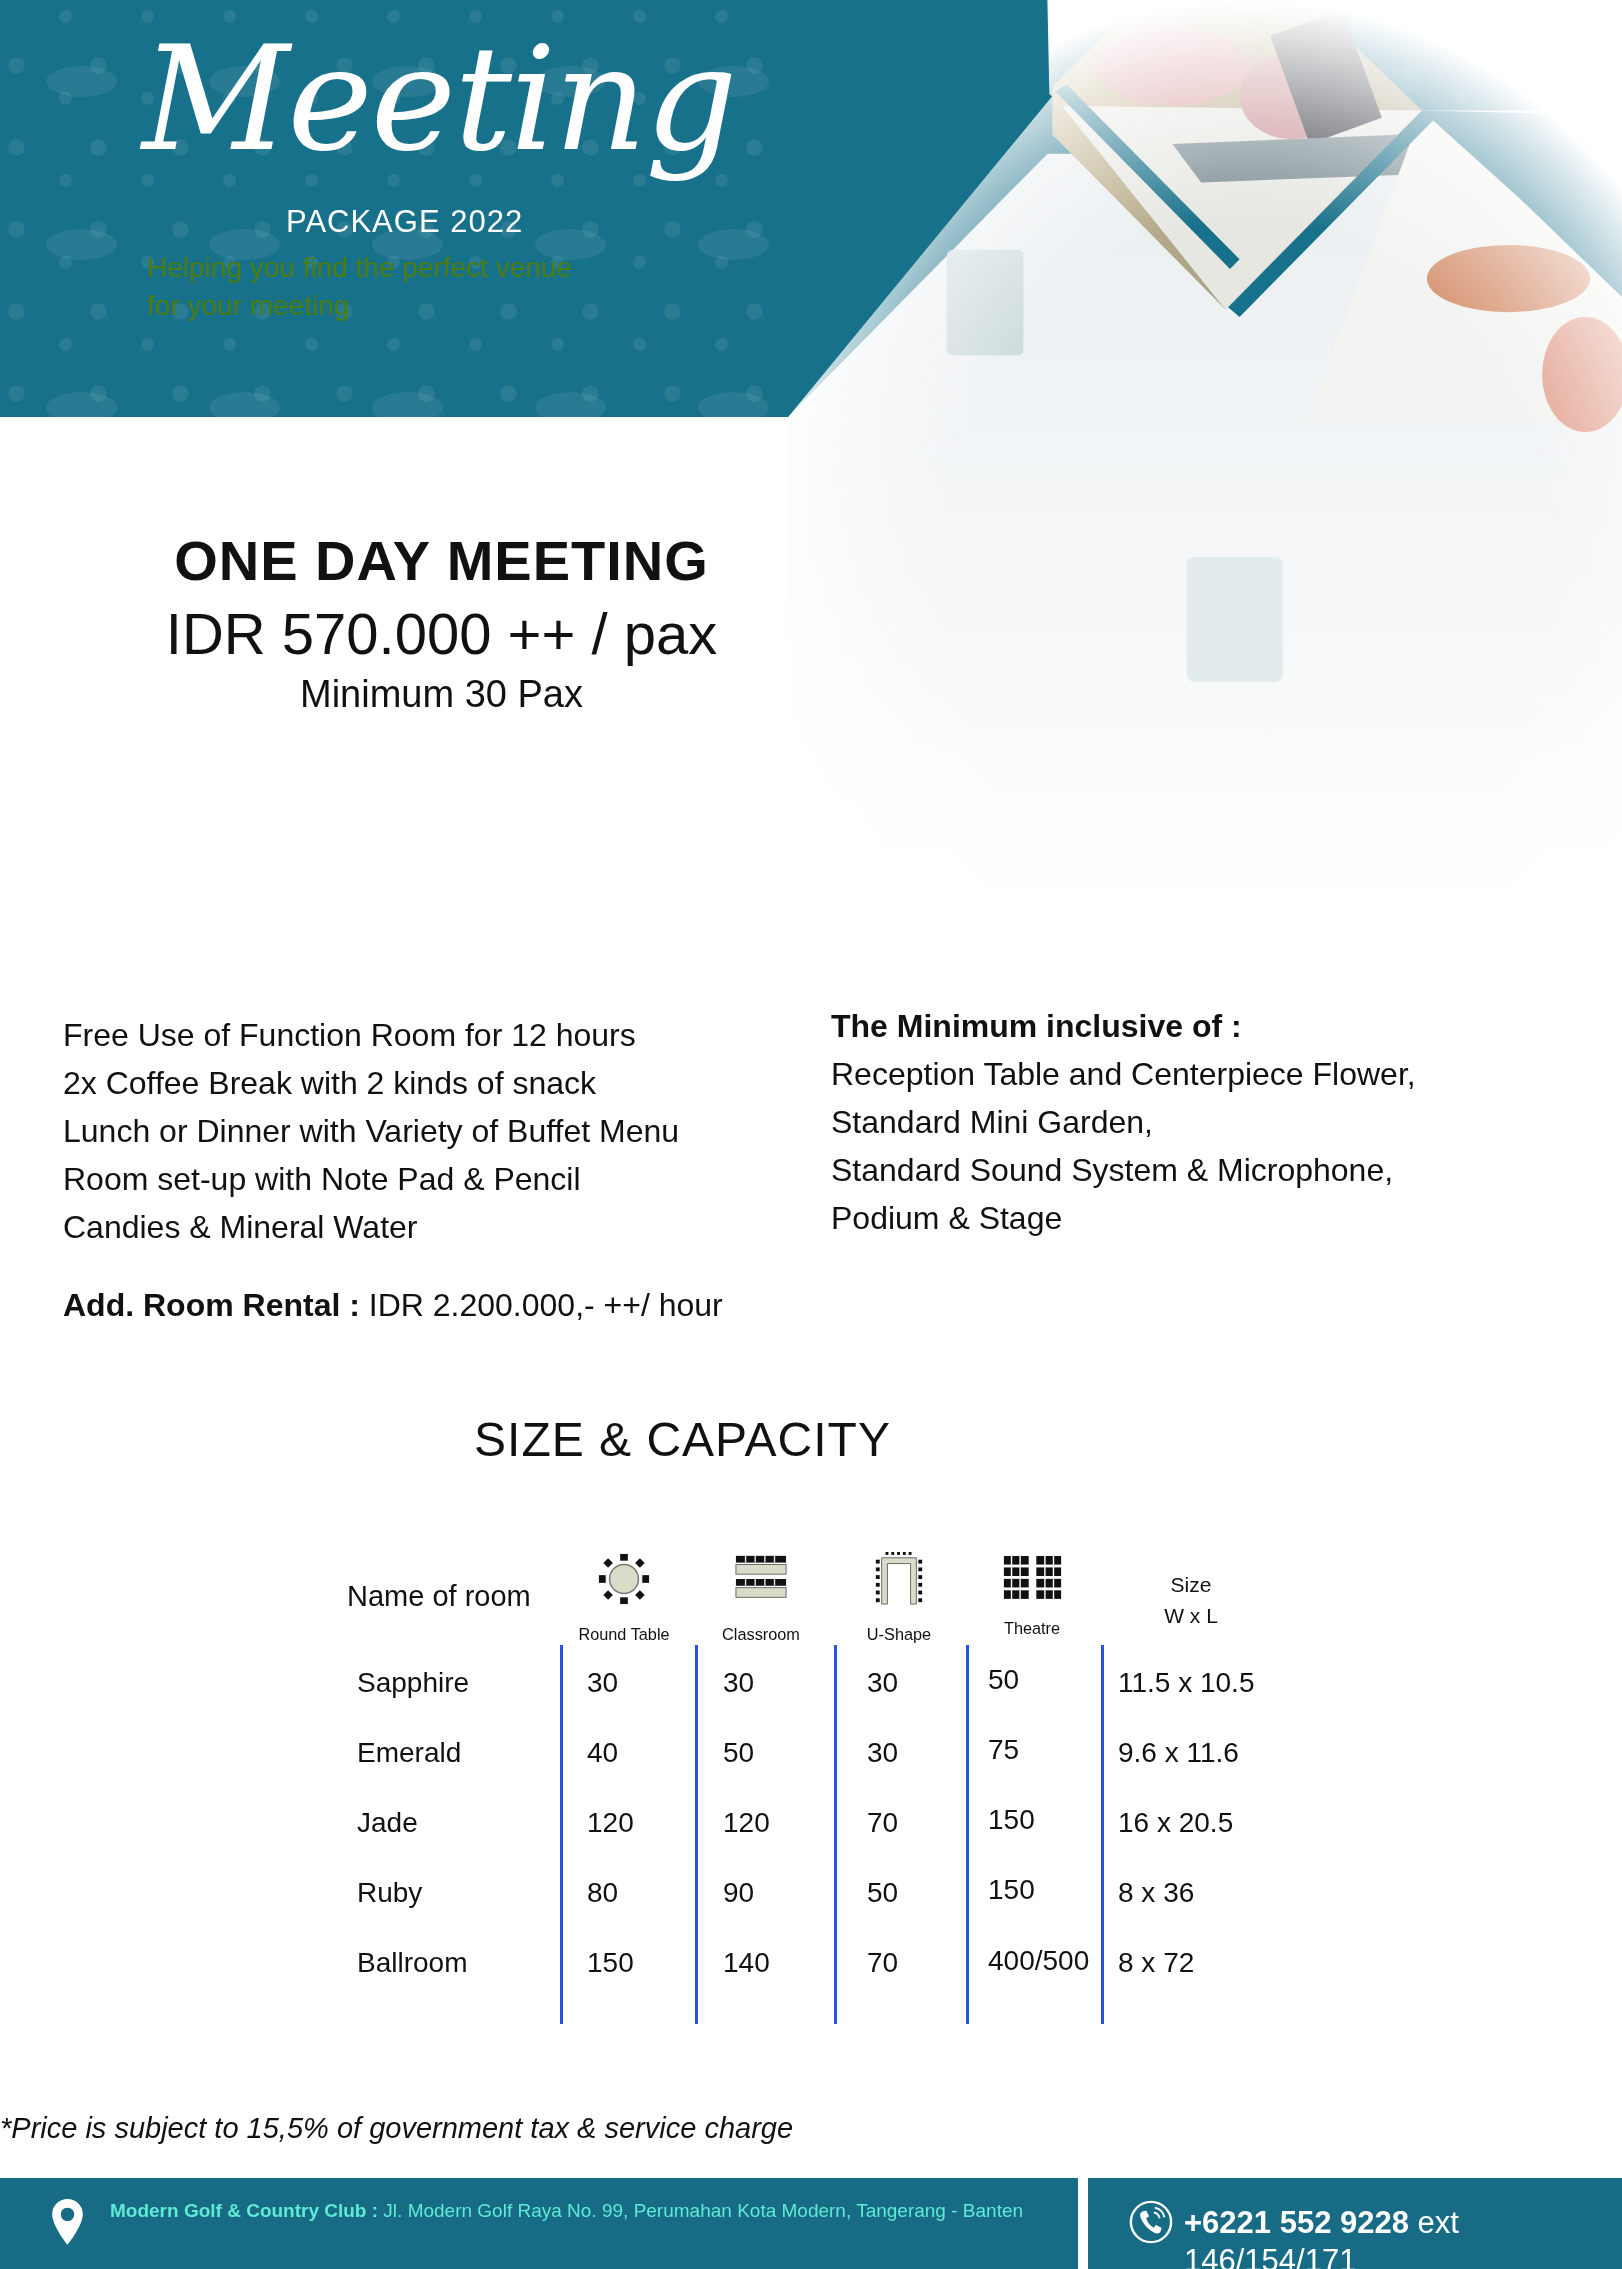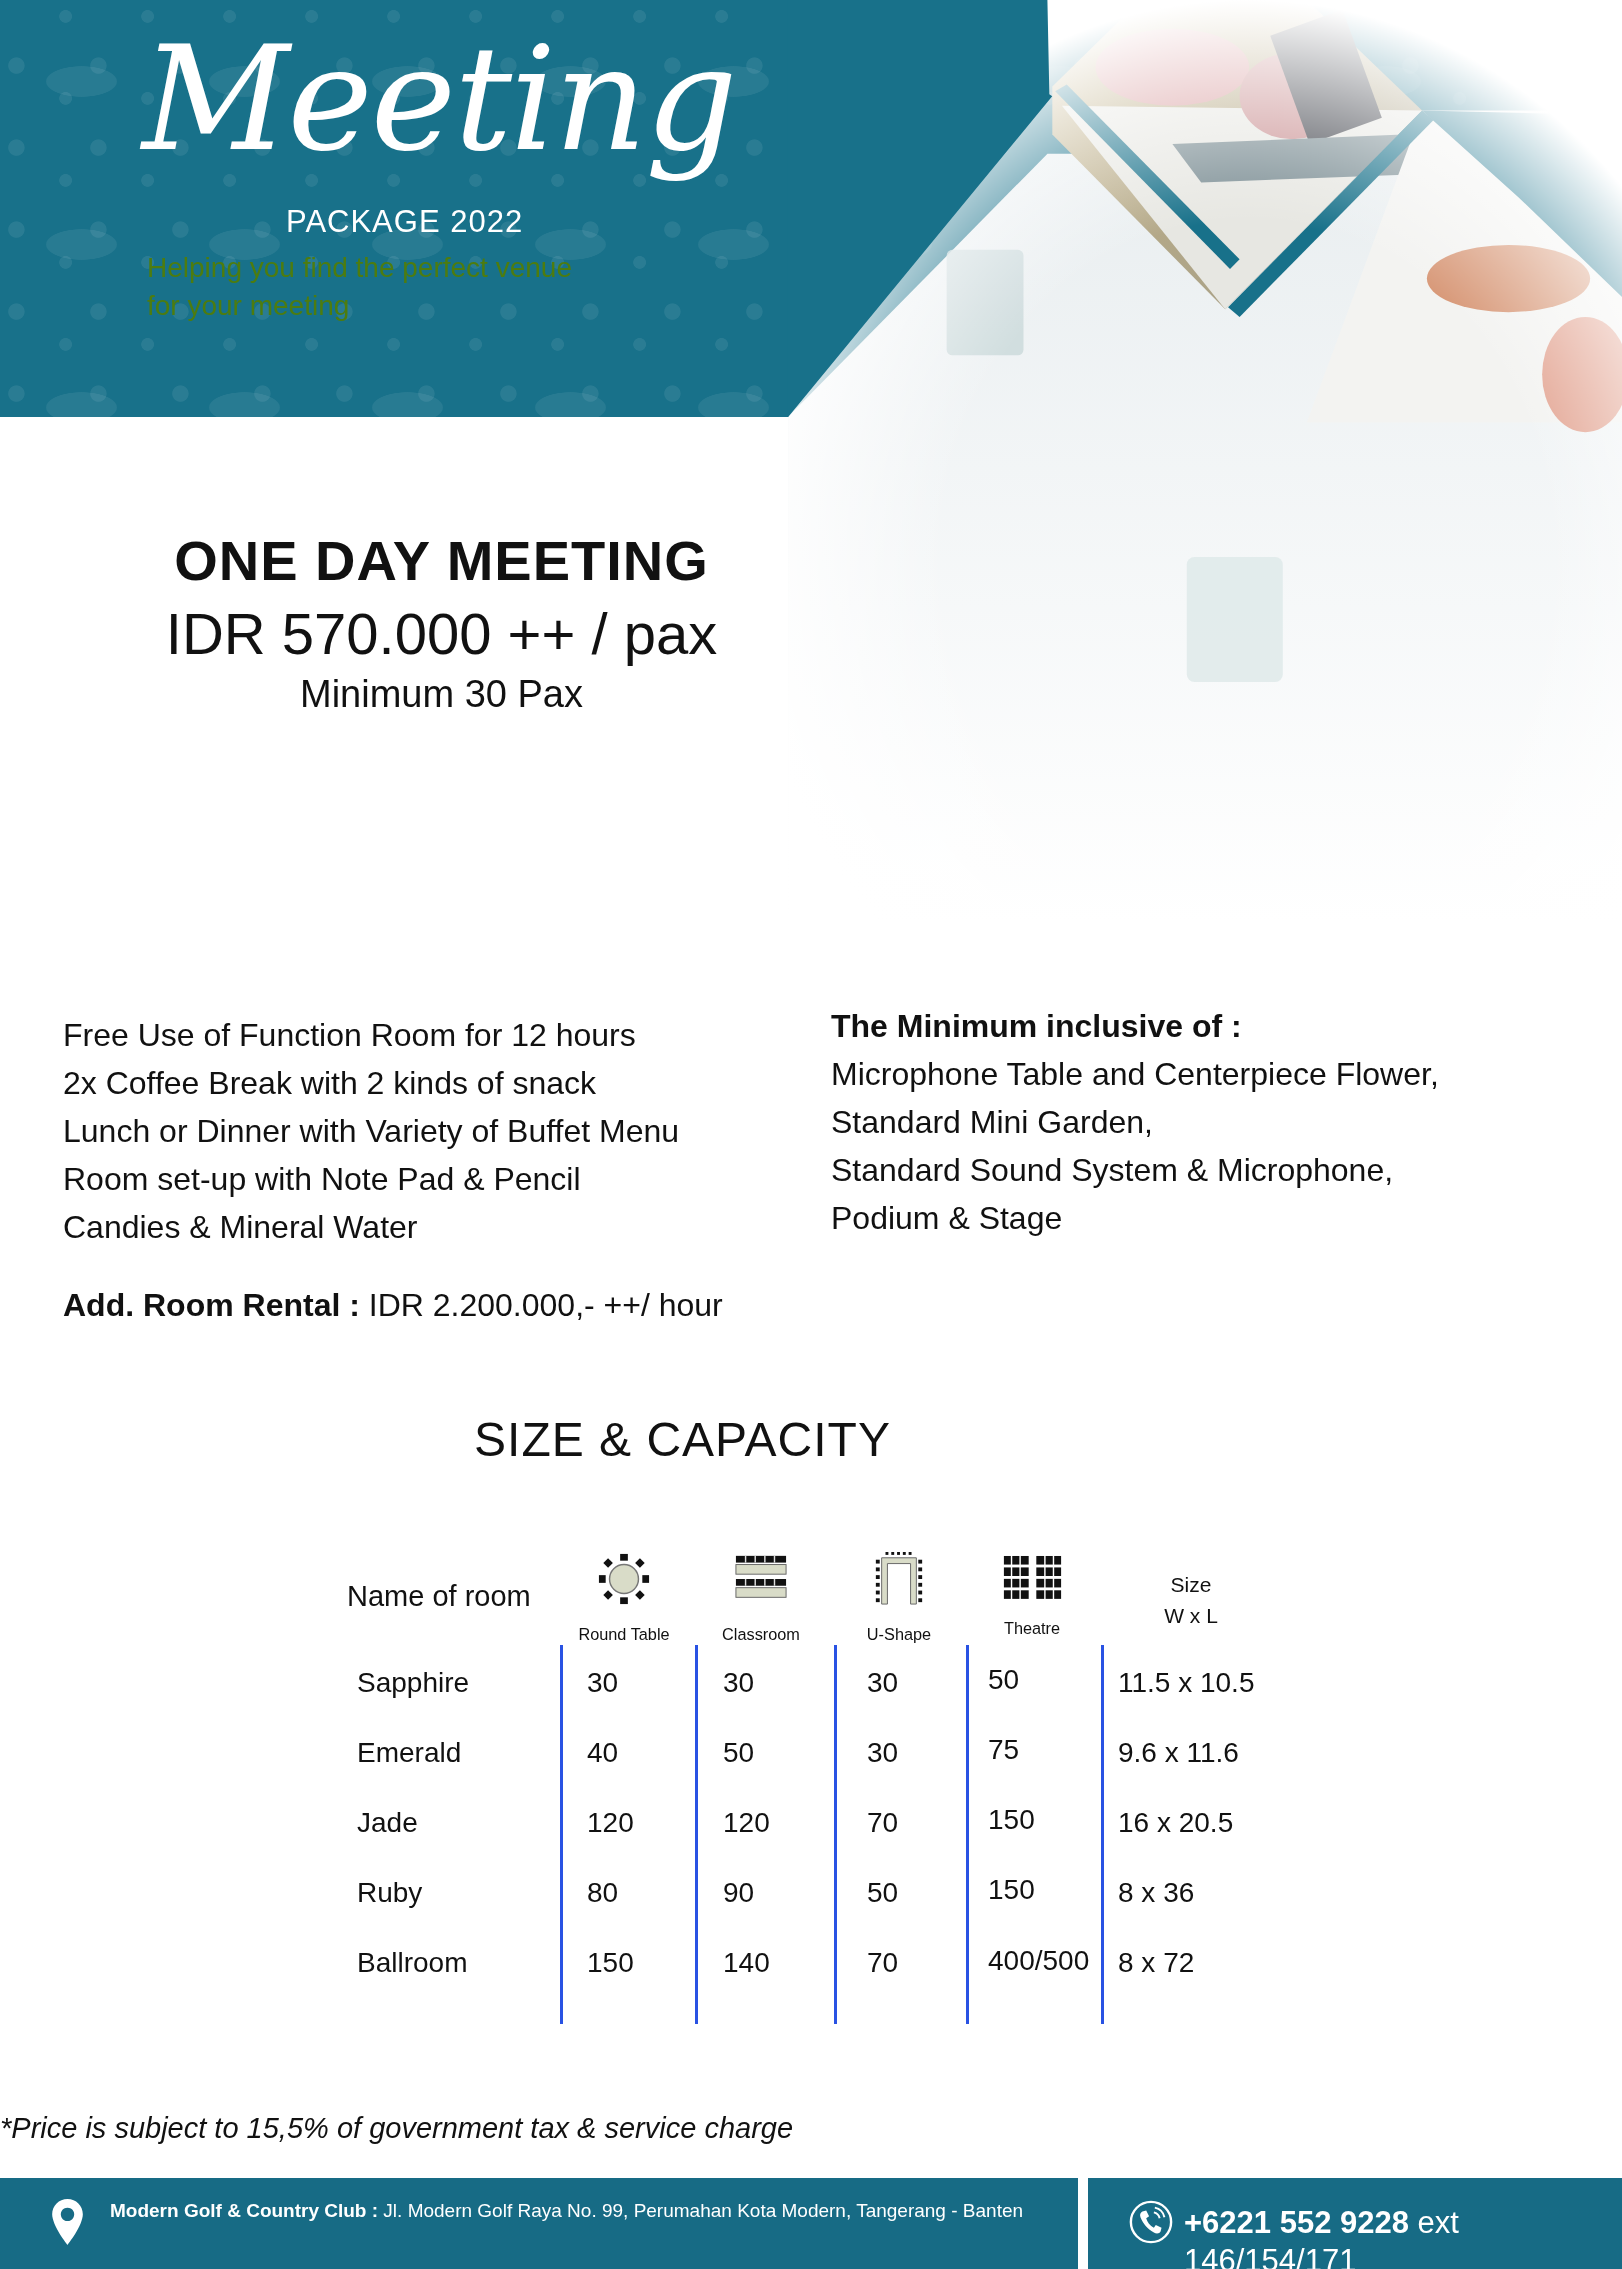--- a/index.html
+++ b/index.html
@@ -57,21 +57,21 @@
   .th-label { font-size: 16.3px; margin-top: 19px; }
   .th-size { position: absolute; top: 1569px; width: 134px; text-align: center; font-size: 21px; line-height: 31px; }
 
   .vline { position: absolute; top: 1645px; height: 379px; width: 2.9px; background: #2952e3; }
 
   .cell { position: absolute; font-size: 28px; height: 38px; line-height: 38px; }
 
   .disclaimer { position: absolute; left: 0; width: 1464px; top: 2112px; text-align: left; font-size: 29px; font-style: italic; }
 
   
-  .footer-left { position: absolute; left: 0; top: 2178px; width: 1078px; height: 91px; background: #176b85; color: #ffffff; }
+  .footer-left { position: absolute; left: 0; top: 2178px; width: 1078px; height: 91px; background: #176b85; color: #5eead4; }
   .footer-right { position: absolute; left: 1088px; top: 2178px; width: 534px; height: 91px; background: #176b85; color: #fff; }
   .pin { position: absolute; left: 52px; top: 21px; }
   .addr { position: absolute; left: 110px; top: 19px; font-size: 19px; line-height: 27px; }
   .phone-icon { position: absolute; left: 40px; top: 21px; }
   .phone { position: absolute; left: 96px; top: 26px; font-size: 31px; line-height: 38px; }
   .phone b { font-weight: bold; }
 </style>
 </head>
 <body>
 
@@ -141,21 +141,21 @@
   <div>Lunch or Dinner with Variety of Buffet Menu</div>
   <div>Room set-up with Note Pad &amp; Pencil</div>
   <div>Candies &amp; Mineral Water</div>
 </div>
 <div class="rental">
   <span class="bold">Add. Room Rental :</span><span> IDR 2.200.000,- ++/ hour</span>
 </div>
 
 <div class="list-right">
   <div class="bold">The Minimum inclusive of :</div>
-  <div>Microphone Table and Centerpiece Flower,</div>
+  <div>Reception Table and Centerpiece Flower,</div>
   <div>Standard Mini Garden,</div>
   <div>Standard Sound System &amp; Microphone,</div>
   <div>Podium &amp; Stage</div>
 </div>
 
 <div class="cap-title">SIZE &amp; CAPACITY</div>
 
 <div class="tbl-head-name">Name of room</div>
 
 <div class="th" style="left:557px;">

